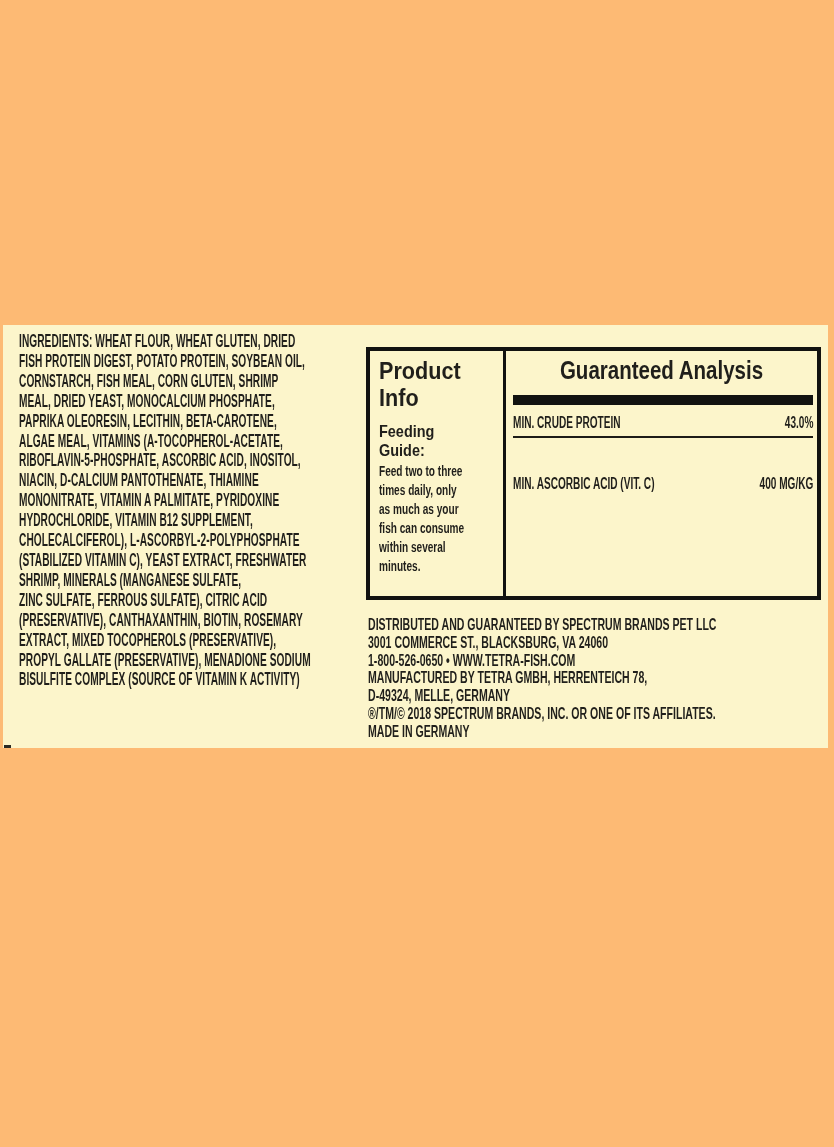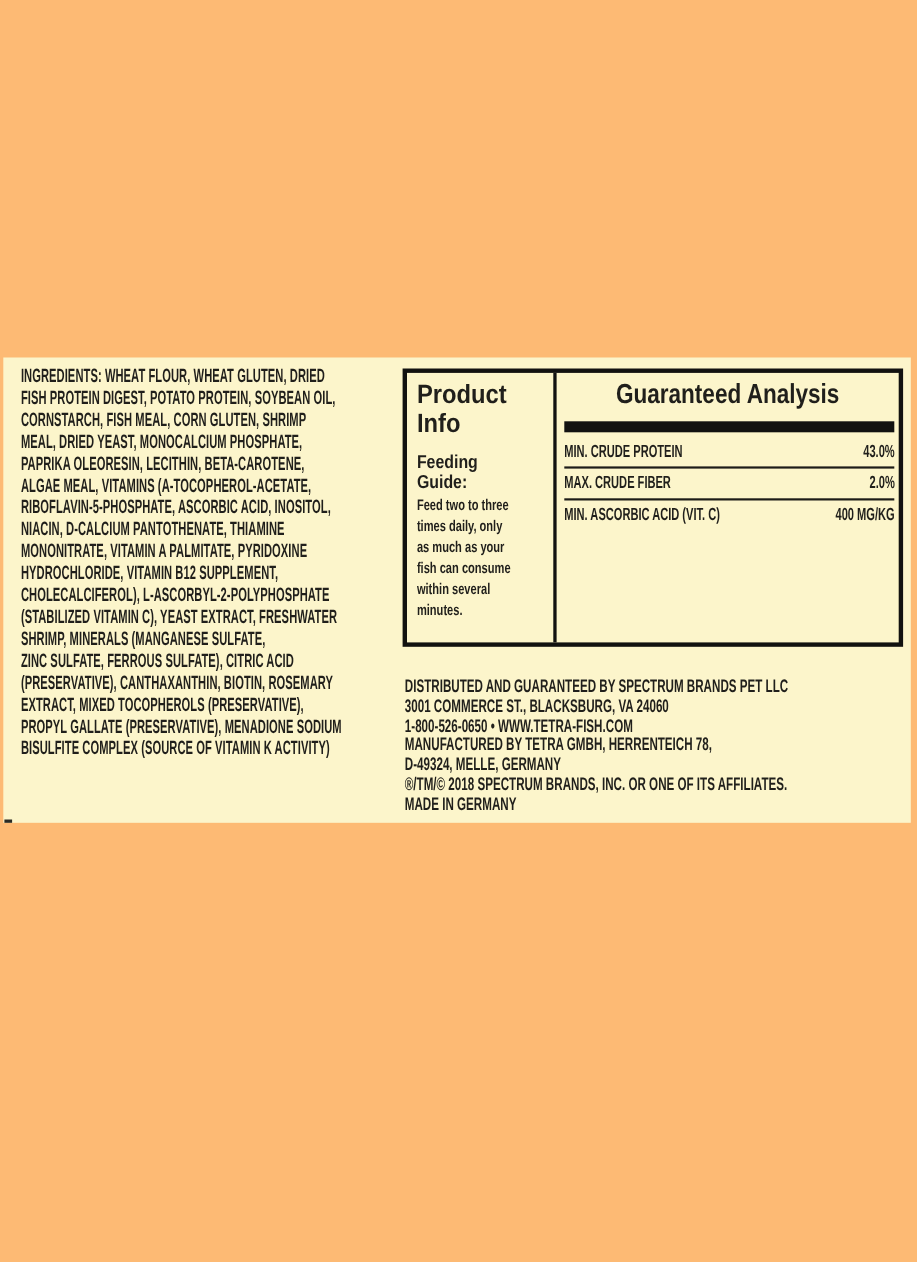--- a/index.html
+++ b/index.html
@@ -27,21 +27,21 @@
     font-weight:bold;
     font-size:17.5px;
     line-height:19.9px;
     letter-spacing:0.1px;
     white-space:nowrap;
   }
   .ing-head { font-weight:bold; margin-right:5px; }
 
   
   .box {
-    position:absolute; left:363px; top:10px;
+    position:absolute; left:363px; top:22px;
     width:455px; height:253px;
     border:4px solid #121210;
     box-sizing:border-box;
     background:#fcf5cb;
   }
   .pi-col { position:absolute; left:9px; top:6px; width:130px; }
   .pi-title {
     font-size:24px; line-height:27px; font-weight:bold;
     transform:scaleX(0.9); transform-origin:left top; white-space:nowrap;
   }
@@ -65,21 +65,21 @@
     font-size:25px; font-weight:bold;
     transform:scaleX(0.82); transform-origin:center top;
     white-space:nowrap;
   }
   .ga-bar {
     position:absolute; left:143px; top:44px; width:300px; height:10px;
     background:#121210;
   }
   .ga-rows { position:absolute; left:143px; top:58px; width:300px; }
   .ga-row { position:relative; height:27px; border-bottom:2.5px solid #1d1c18;text-decoration:underline; }
-  .ga-row.last { border-bottom:none; }
+  .ga-row.last { border-bottom:none;margin-top:32px; }
   .ga-label {
     position:absolute; left:0; bottom:4px;
     font-size:16px; font-weight:bold; white-space:nowrap;
     transform:scaleX(0.63); transform-origin:left bottom;
   }
   .ga-value {
     position:absolute; right:0; bottom:4px;
     font-size:16px; font-weight:bold; white-space:nowrap;
     transform:scaleX(0.63); transform-origin:right bottom;
   }
@@ -148,24 +148,20 @@
       <div class="divider"></div>
 
       <div class="ga-col-title">Guaranteed Analysis</div>
       <div class="ga-bar"></div>
 
       <div class="ga-rows">
         <div class="ga-row">
           <span class="ga-label">MIN. CRUDE PROTEIN</span>
           <span class="ga-value">43.0%</span>
         </div>
-        <div class="ga-row">
-          <span class="ga-label">MAX. CRUDE FIBER</span>
-          <span class="ga-value">2.0%</span>
-        </div>
         <div class="ga-row last">
           <span class="ga-label">MIN. ASCORBIC ACID (VIT. C)</span>
           <span class="ga-value">400 MG/KG</span>
         </div>
       </div>
     </div>
 
     <div class="distributor">
       <div>DISTRIBUTED AND GUARANTEED BY SPECTRUM BRANDS PET LLC</div>
       <div>3001 COMMERCE ST., BLACKSBURG, VA 24060</div>

